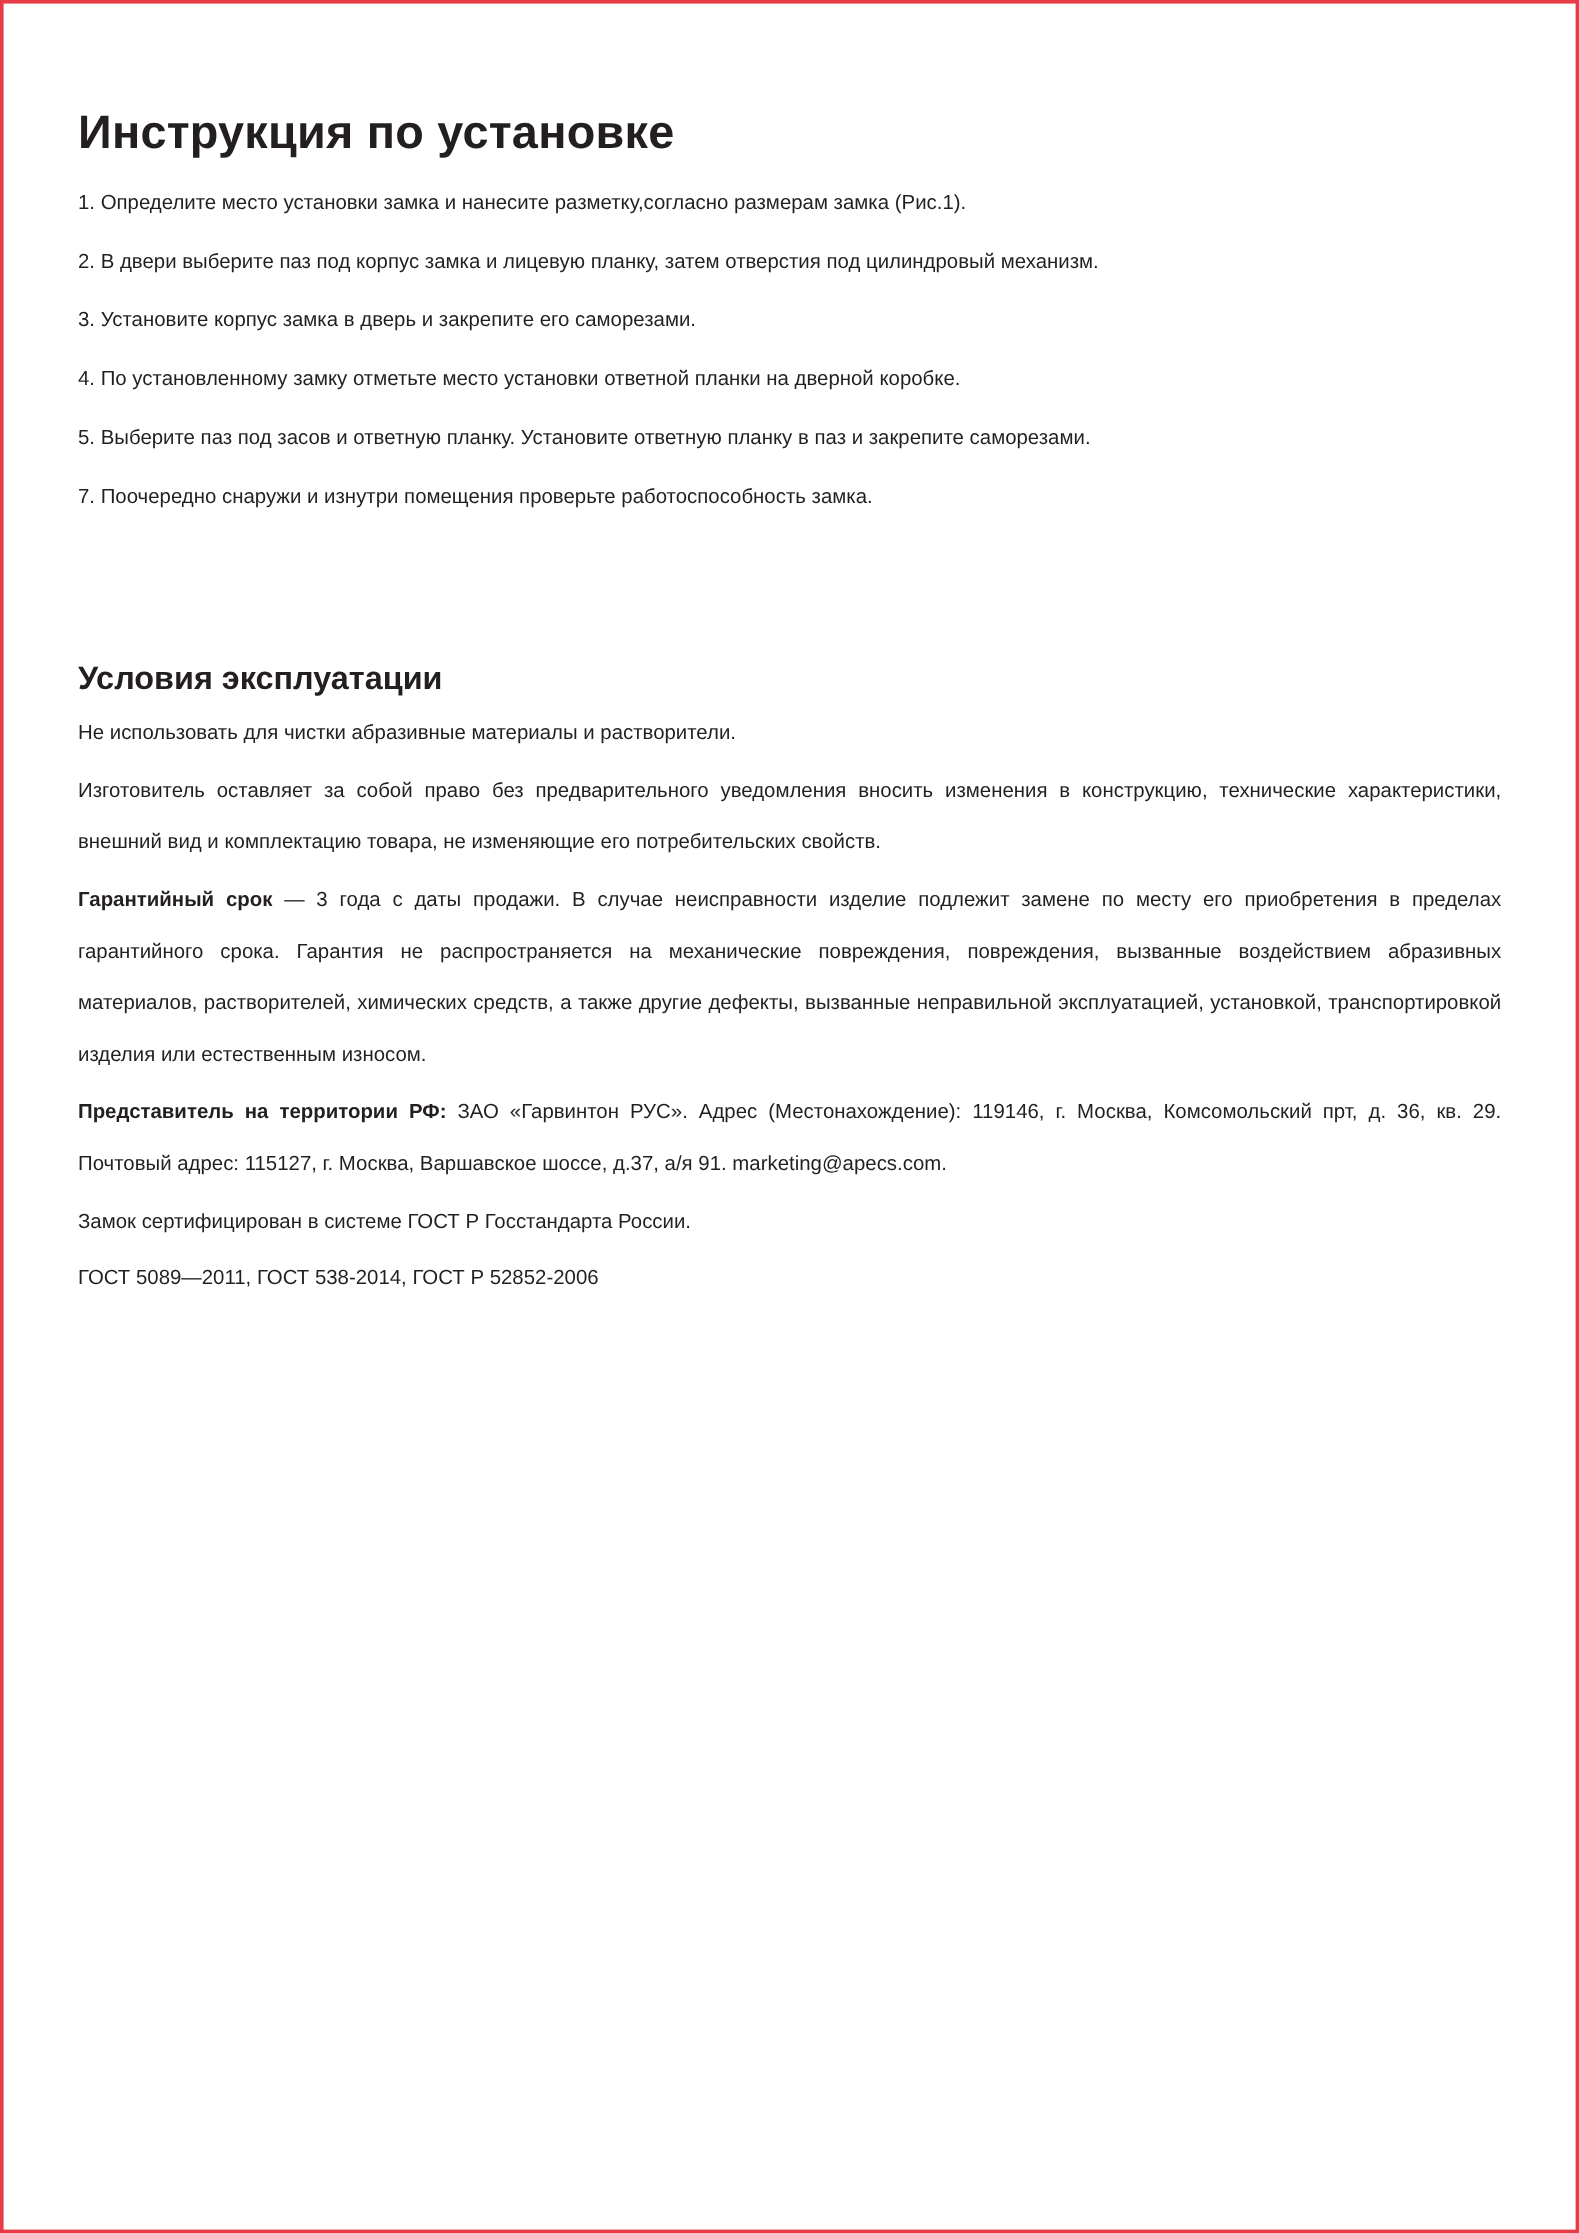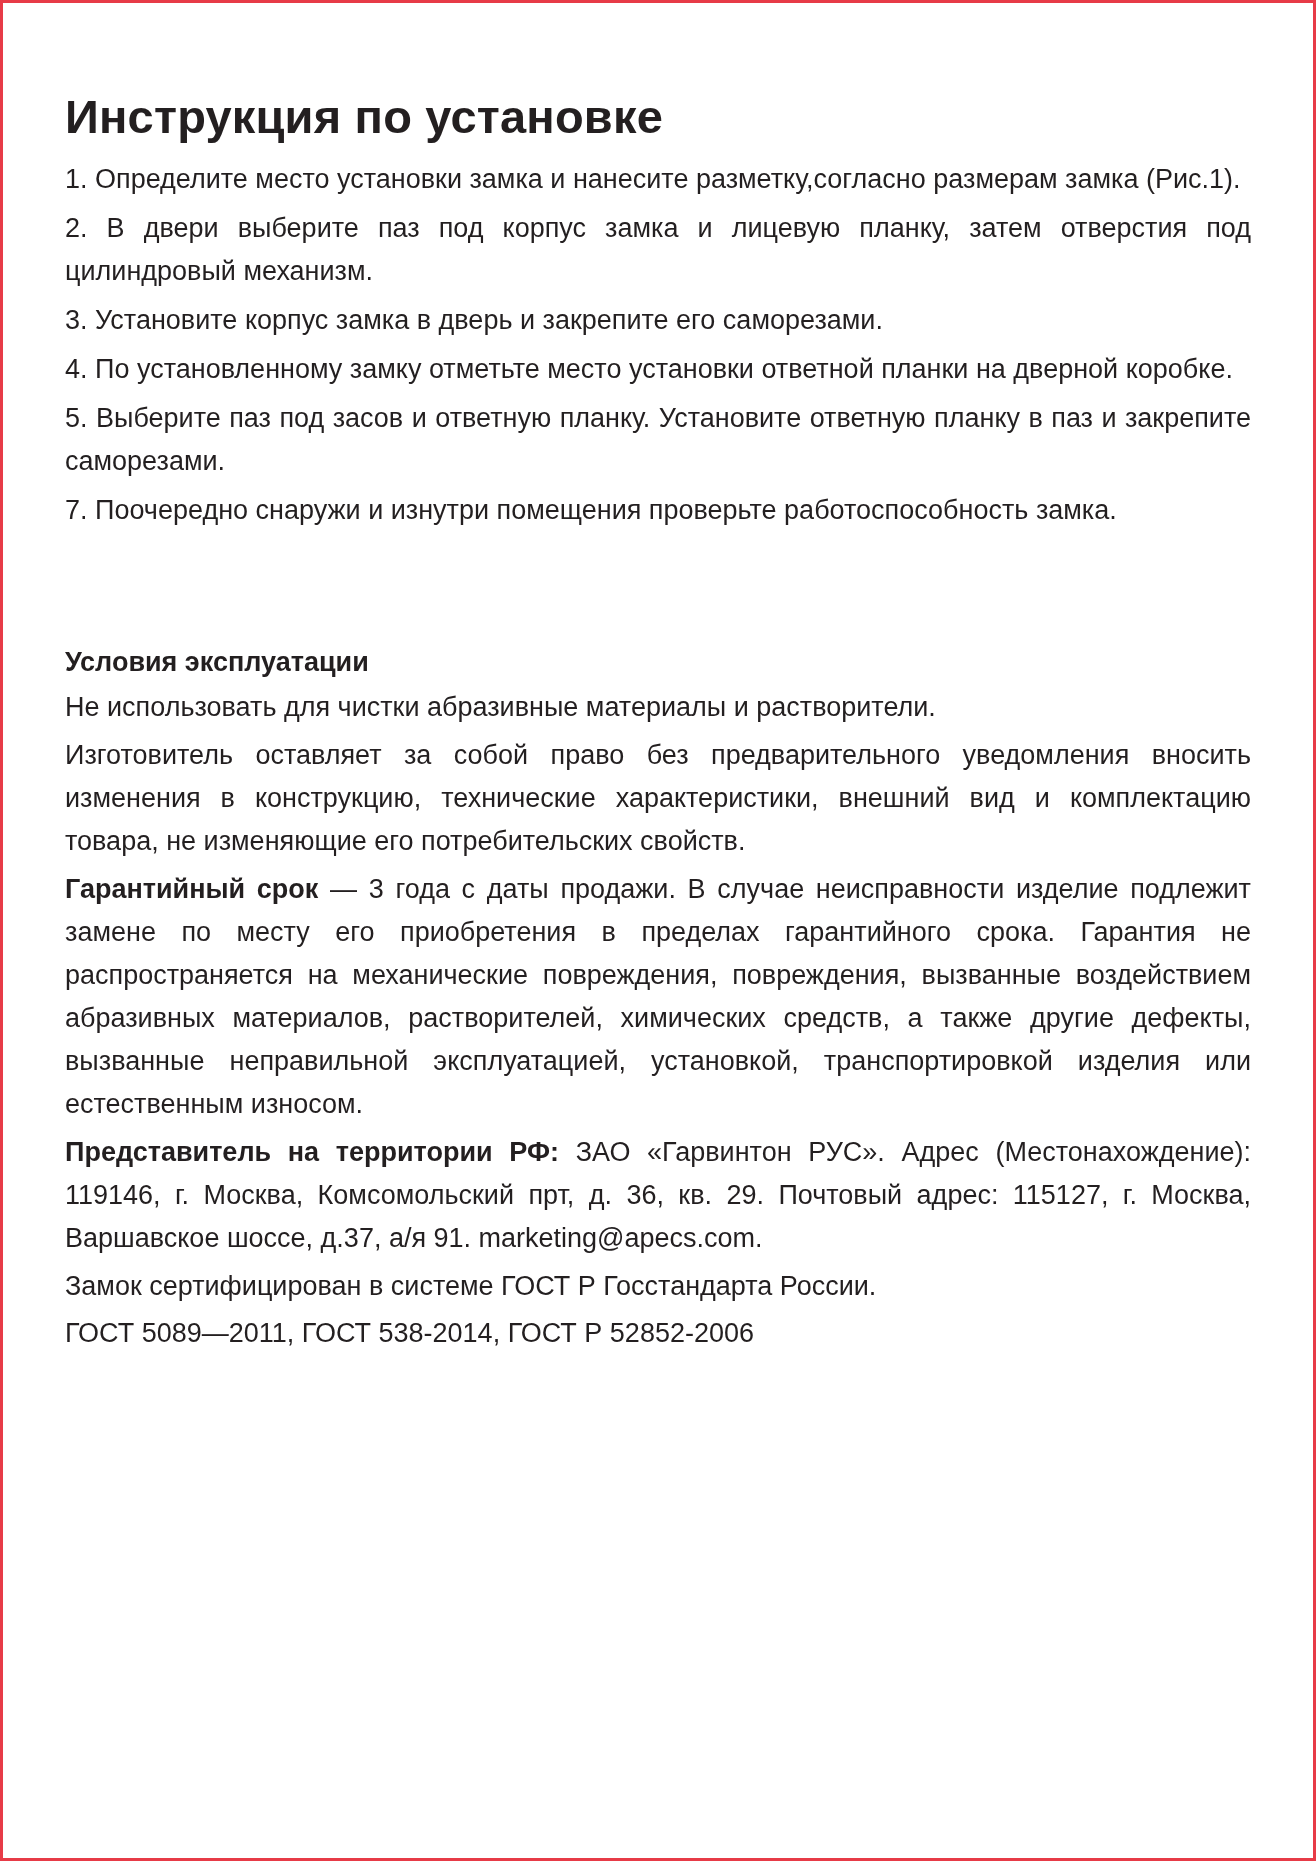--- a/index.html
+++ b/index.html
@@ -14,27 +14,27 @@
     overflow:hidden;
     font-family:"Liberation Sans", sans-serif;
     color:var(--text-color);
   }
   .page{
     padding:86px 62px 0 62px;
     width:100%;
     height:100%;
   }
   h1.title{
-    font-size:47px;
+    font-size:39px;
     font-weight:bold;
     letter-spacing:0.2px;
     margin-bottom:14px;
   }
   p{
-    font-size:27px;
+    font-size:17px;
     line-height:43px;
     text-align:justify;
   }
   .steps p{margin-bottom:6px;}
   .section-heading{
     font-size:27px;
     font-weight:bold;
     margin-top:115px;
     margin-bottom:8px;
   }

